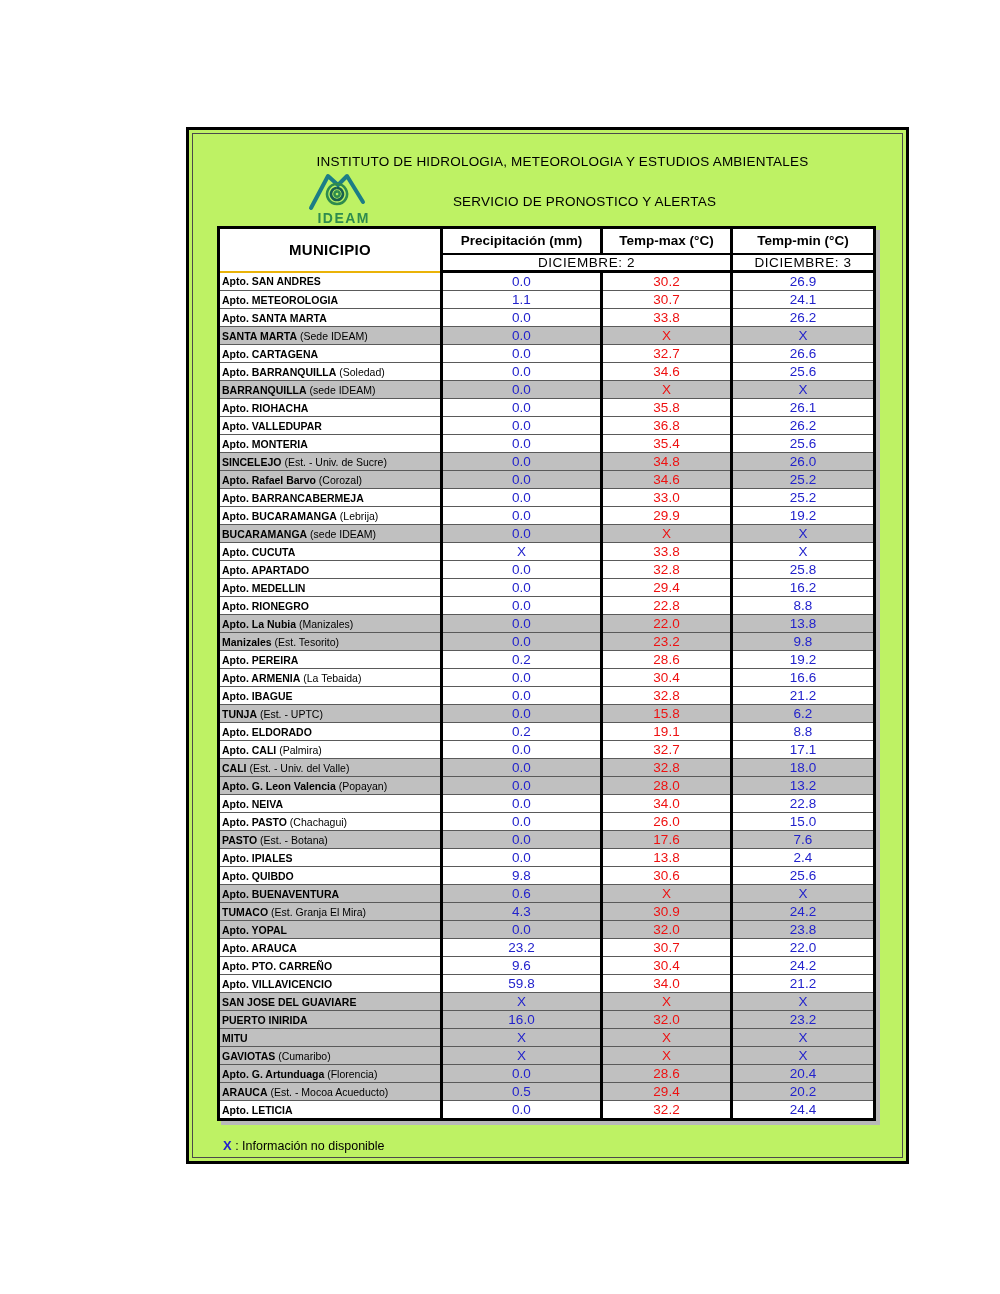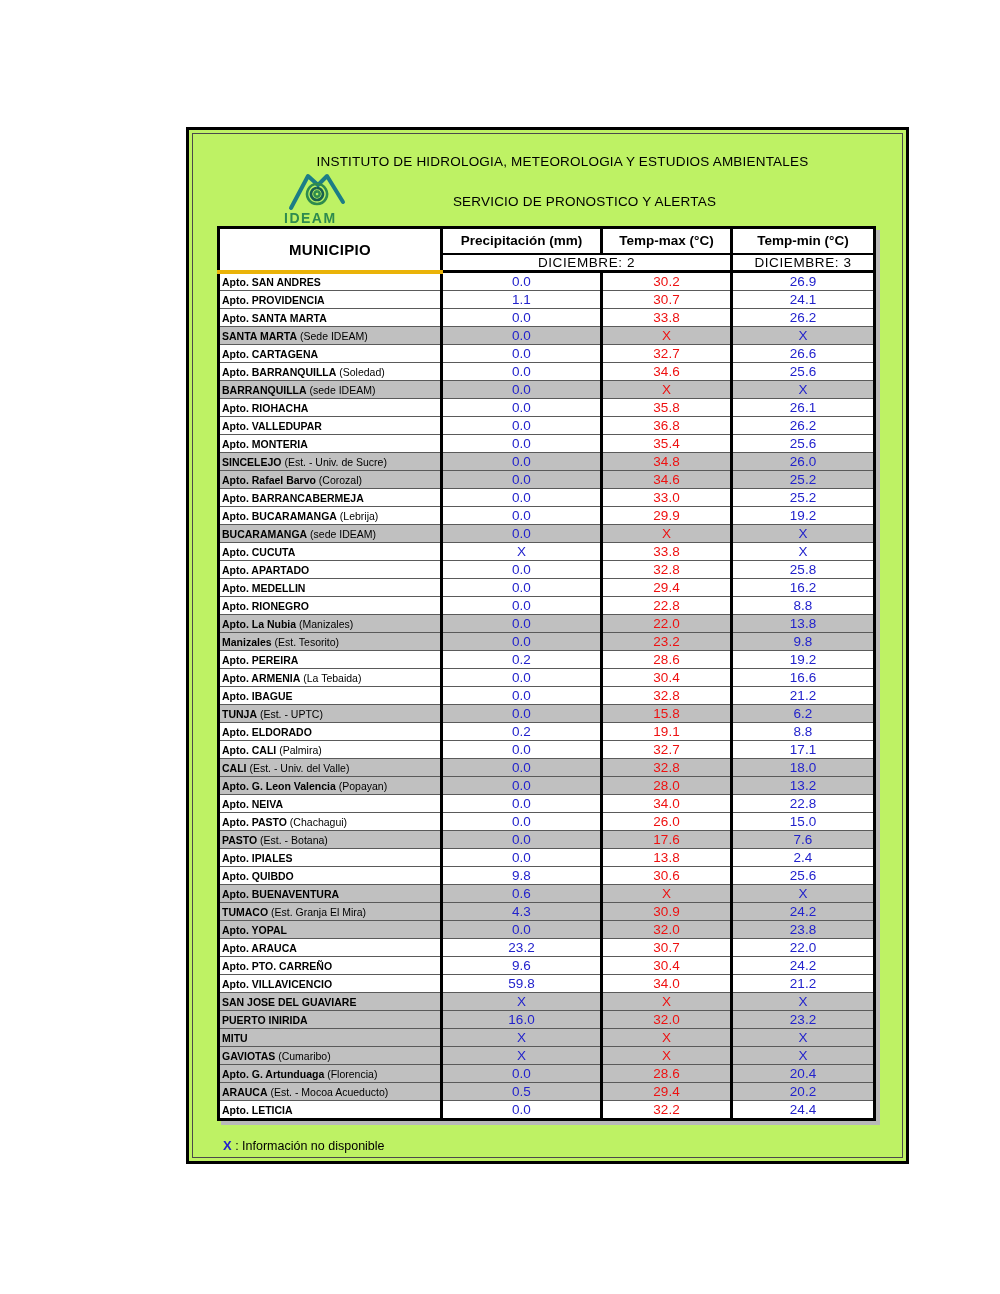--- a/index.html
+++ b/index.html
@@ -17,39 +17,39 @@
     pointer-events:none;
   }
   .doc-title {
     position:absolute; top:24px; left:30px; right:0; text-align:center;
     font-size:13.5px; letter-spacing:0.2px; white-space:nowrap;
   }
   .doc-subtitle {
     position:absolute; top:64px; left:74px; right:0; text-align:center;
     font-size:13.5px; letter-spacing:0.2px; white-space:nowrap;
   }
-  .logo { position:absolute; left:95px; top:38px; width:66px; text-align:left; }
+  .logo { position:absolute; left:115px; top:38px; width:66px; text-align:right; }
   .logo svg { display:block; margin:0 auto; }
   .logo-text {
     font-size:14px; font-weight:bold; color:var(--c-logo-green);
     letter-spacing:1.5px; margin-top:-2px;
   }
   table.tbl {
     position:absolute; left:28px; top:96px; width:656px;
     border-collapse:collapse; table-layout:fixed;
     border:3px solid #000;
     box-shadow:4px 4px 0 #b9b9b9;
     background:#fff;
   }
   col.c-muni { width:223px; } col.c-precip { width:160px; }
   col.c-tmax { width:130px; } col.c-tmin { width:143px; }
 
   .tbl th, .tbl td { padding:0; vertical-align:middle; }
   th.h-muni {
-    border-right:3px solid #000; border-bottom:4px solid #eab308;
+    border-right:3px solid #000; border-bottom:2px solid #eab308;
     font-size:15px; font-weight:bold; text-align:center; letter-spacing:0.3px;
   }
   th.h-val {
     height:26px; border-right:3px solid #000; border-bottom:2px solid #000;
     font-size:13.5px; font-weight:bold; text-align:center;
   }
   td.h-date {
     height:18px; border-right:3px solid #000; border-bottom:3px solid #000;
     font-size:13.5px; font-weight:normal; text-align:center; letter-spacing:0.6px;
   }
@@ -119,21 +119,21 @@
       </tr>
     </thead>
     <tbody>
         <tr>
           <td class="name-cell"><span class="nm">Apto. SAN ANDRES</span></td>
           <td class="val val-precip">0.0</td>
           <td class="val val-tmax">30.2</td>
           <td class="val val-tmin">26.9</td>
         </tr>
         <tr>
-          <td class="name-cell"><span class="nm">Apto. PROVIDENCIA</span></td>
+          <td class="name-cell"><span class="nm">Apto. METEOROLOGIA</span></td>
           <td class="val val-precip">1.1</td>
           <td class="val val-tmax">30.7</td>
           <td class="val val-tmin">24.1</td>
         </tr>
         <tr>
           <td class="name-cell"><span class="nm">Apto. SANTA MARTA</span></td>
           <td class="val val-precip">0.0</td>
           <td class="val val-tmax">33.8</td>
           <td class="val val-tmin">26.2</td>
         </tr>

